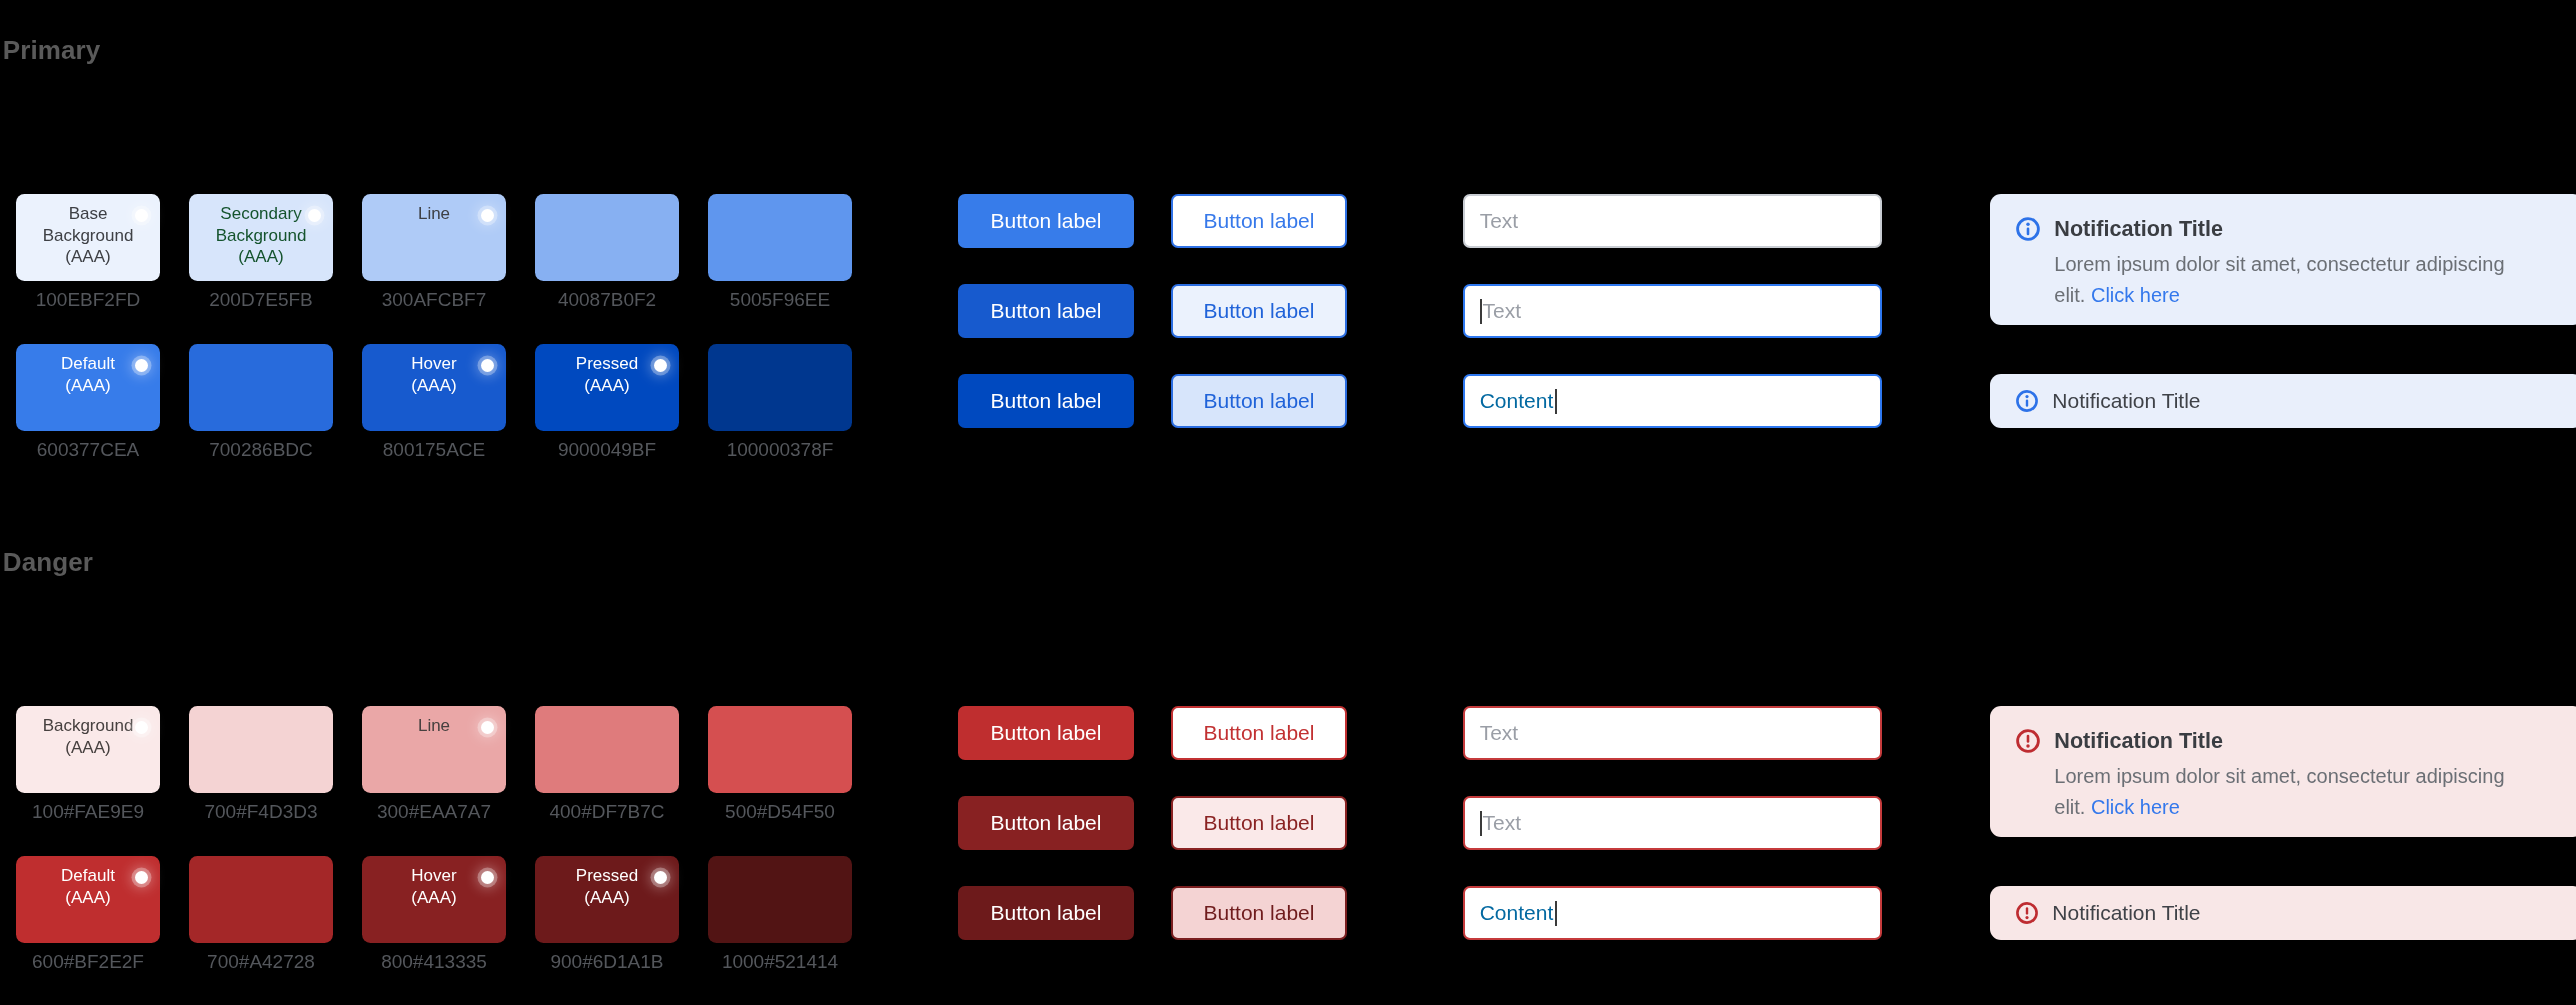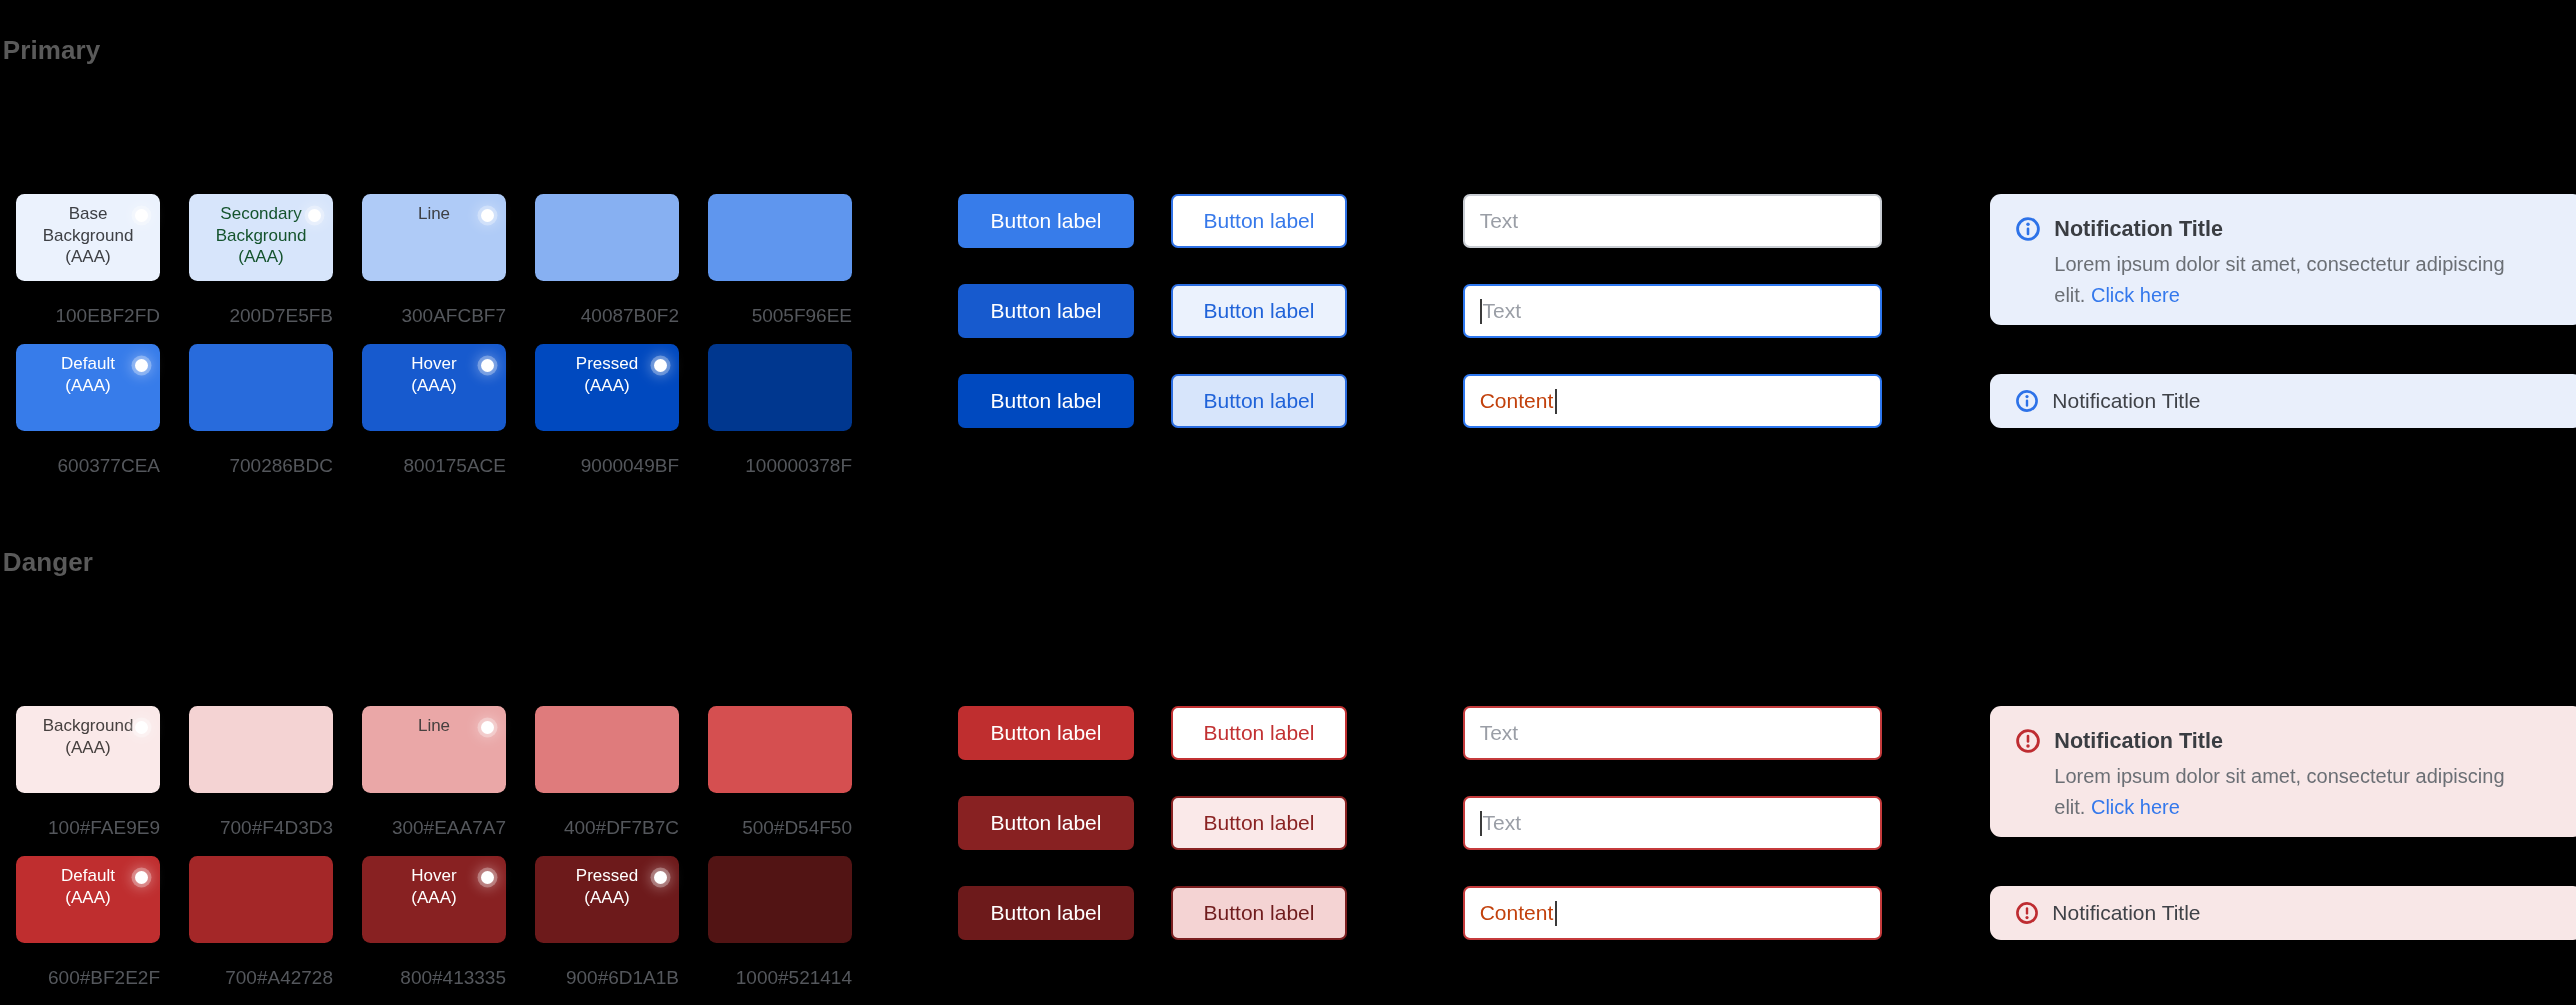--- a/index.html
+++ b/index.html
@@ -16,33 +16,33 @@
 
   .palette{position:absolute;left:16px;display:flex;gap:29px}
   .p-row1{top:194px}
   .p-row2{top:344px}
   .cell{width:144px;flex:0 0 auto}
   .swatch{position:relative;height:87px;border-radius:8.4px}
   .swatch-label{position:absolute;top:9px;left:5.6px;right:5.6px;text-align:center;
     font-size:17px;line-height:21.6px;white-space:pre-line}
   .dot{position:absolute;top:14.7px;right:12px;width:13.3px;height:13.3px;border-radius:50%;
     background:#fff;box-shadow:0 0 0 3.5px rgba(255,255,255,.30),0 0 12.6px 4.2px rgba(255,255,255,.35)}
-  .meta{display:flex;justify-content:flex-end;margin-top:24px;font-size:19px;color:#54575C}
+  .meta{display:flex;justify-content:center;margin-top:8px;font-size:19px;color:#54575C}
 
   .btn{position:absolute;width:176px;height:54px;border-radius:7px;border:none;
     display:flex;align-items:center;justify-content:center;
     font-family:inherit;font-size:21px;font-weight:500;box-sizing:border-box;cursor:pointer;padding:0}
   .btn.outline{border:2.1px solid}
   .bc1{left:958px}.bc2{left:1171px}
   .r1{top:194px}.r2{top:284px}.r3{top:374px}
 
   .input{position:absolute;left:1463px;width:419px;height:54px;border-radius:7px;background:#FFFFFF;
     box-sizing:border-box;border:2.1px solid;display:flex;align-items:center;padding:0 14.7px;font-size:21px}
   .placeholder{color:#9A9EA6}
-  .value{color:#c2410c}
+  .value{color:#0369a1}
   .caret{width:2.1px;height:25px;background:#3A3A3A;display:inline-block;flex:0 0 auto}
   .caret.pre{margin-right:0.7px}
   .caret.post{margin-left:2.1px}
 
   .notif{position:absolute;left:1990px;width:594px;border-radius:11px;box-sizing:border-box}
   .notif.large{height:131px;padding:21px 25px 0 25px;display:flex;gap:13.3px;align-items:flex-start}
   .notif.small{height:54px;display:flex;align-items:center;gap:13.3px;padding:0 25px}
   .notif-icon{flex:0 0 auto;display:flex}
   .notif-icon svg{display:block}
   .notif.large .notif-icon{margin-top:1.4px}

